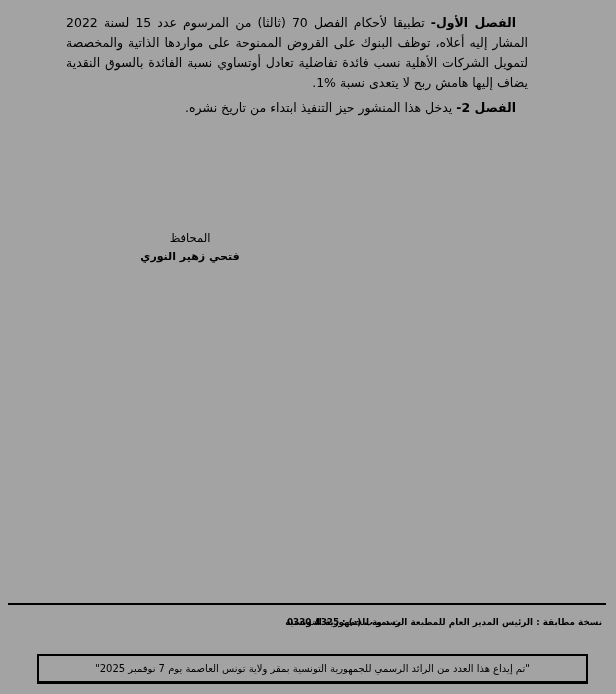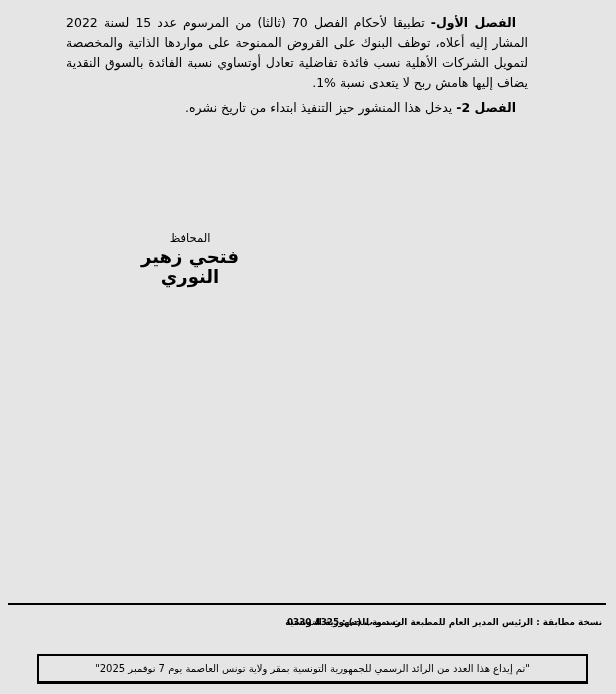--- a/index.html
+++ b/index.html
@@ -11,21 +11,21 @@
     width: 616px;
     height: 694px;
     position: relative;
     font-family: "DejaVu Sans", sans-serif;
     color: #000;
     overflow: hidden;
   }
   .page {
     position: absolute;
     inset: 0;
-    background: #e5e5e5;
+    background: #a3a3a3;
   }
   .content {
     position: absolute;
     top: 13px;
     left: 66px;
     width: 462px;
     direction: rtl;
     font-size: 12.5px;
     line-height: 20px;
     text-align: justify;
@@ -47,21 +47,21 @@
     left: 114px;
     width: 152px;
     direction: rtl;
     text-align: center;
   }
   .sig-title {
     font-size: 11.5px;
     line-height: 16px;
   }
   .sig-name {
-    font-size: 18px;
+    font-size: 11px;
     font-weight: bold;
     line-height: 20px;
     margin-top: 1px;
   }
   .rule {
     position: absolute;
     top: 603px;
     left: 8px;
     right: 10px;
     height: 2px;

